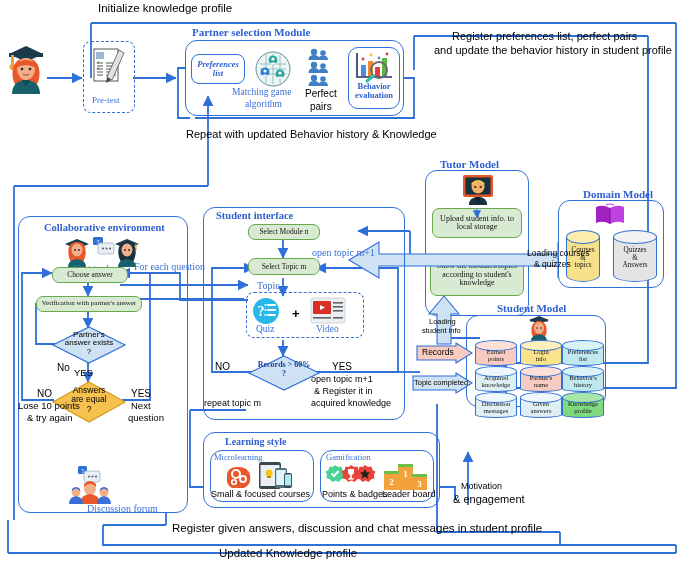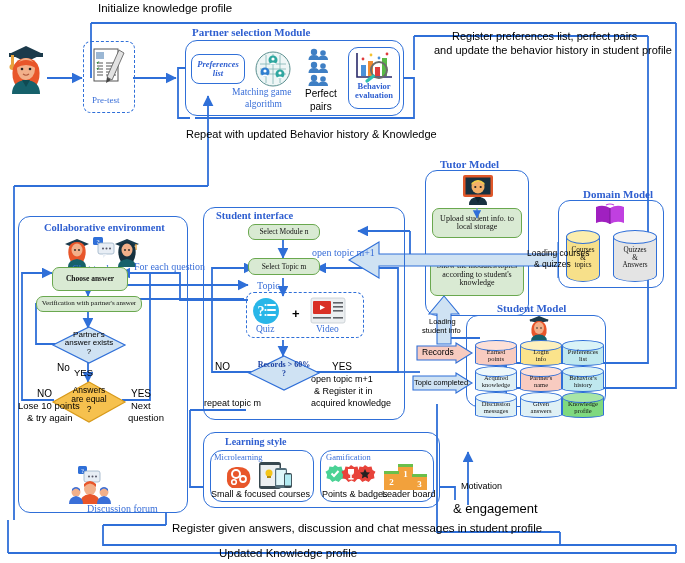--- a/index.html
+++ b/index.html
@@ -412,21 +412,21 @@
       <path d="M74 9 L74 15" stroke="#e8a33d" stroke-width="1.4"></path>
       <path d="M57 12 Q55 20 59 27 L71 27 Q75 20 73 12 Q71 7 65 7 Q59 7 57 12 Z" fill="#17313f"></path>
       <ellipse cx="65" cy="15" rx="5.5" ry="6.5" fill="#f2b08a"></ellipse>
       <circle cx="63" cy="15" r="0.9" fill="#222"></circle>
         <circle cx="67" cy="15" r="0.9" fill="#222"></circle>
       <path d="M56 32 Q56 25 65 24 Q74 25 74 32 Z" fill="#16616b"></path>
     </svg>
   </div>
   <div class="bluetxt" style="left:72px;top:263px;font-size:10px;">Chat tool</div>
 
-  <div class="greenbox" style="left:52px;top:267px;width:76px;height:24px;font-size:7.5px;font-weight:bold;">
+  <div class="greenbox" style="left:52px;top:267px;width:76px;height:16px;font-size:7.5px;">
     <span>Choose answer</span>
   </div>
   <div class="greenbox" style="left:36px;top:296px;width:106px;height:16px;font-size:7px;">
     <span>Verification with partner's answer</span>
   </div>
 
   <svg class="abs" style="left:52px;top:326px;width:74px;height:38px;">
     <path d="M37,1 L73,19 L37,37 L1,19 Z" fill="#cfe2f3" stroke="#2f6fd8" stroke-width="1.2"></path>
   </svg>
   <div class="txt" style="left:52px;top:331px;width:74px;text-align:center;font-size:8px;line-height:1.05;white-space:pre-line;">Partner's
@@ -594,18 +594,18 @@
       <rect x="30" y="14" width="15" height="3" fill="#6abf4b"></rect>
       <text x="23.5" y="17" font-size="9" fill="#fff" text-anchor="middle" font-family="Liberation Serif, serif" font-weight="bold">1</text>
       <text x="9.5" y="25" font-size="9" fill="#fff" text-anchor="middle" font-family="Liberation Serif, serif" font-weight="bold">2</text>
       <text x="37.5" y="27" font-size="9" fill="#fff" text-anchor="middle" font-family="Liberation Serif, serif" font-weight="bold">3</text>
     </svg>
   </div>
   <div class="txt" style="left:322px;top:489px;font-size:9px;">Points &amp; badges</div>
   <div class="txt" style="left:382px;top:489px;font-size:9px;">Leader board</div>
 
   <div class="txt" style="left:461px;top:481px;font-size:9px;">Motivation</div>
-  <div class="txt" style="left:453px;top:493px;font-size:13px;margin-top:8px;">&amp; engagement</div>
+  <div class="txt" style="left:453px;top:493px;font-size:11px;">&amp; engagement</div>
 
   <div class="txt" style="left:172px;top:522px;font-size:11.5px;">Register given answers, discussion and chat messages in student profile</div>
   <div class="txt" style="left:219px;top:547px;font-size:11.5px;">Updated Knowledge profile</div>
 
 </div>
 
 </body></html>

